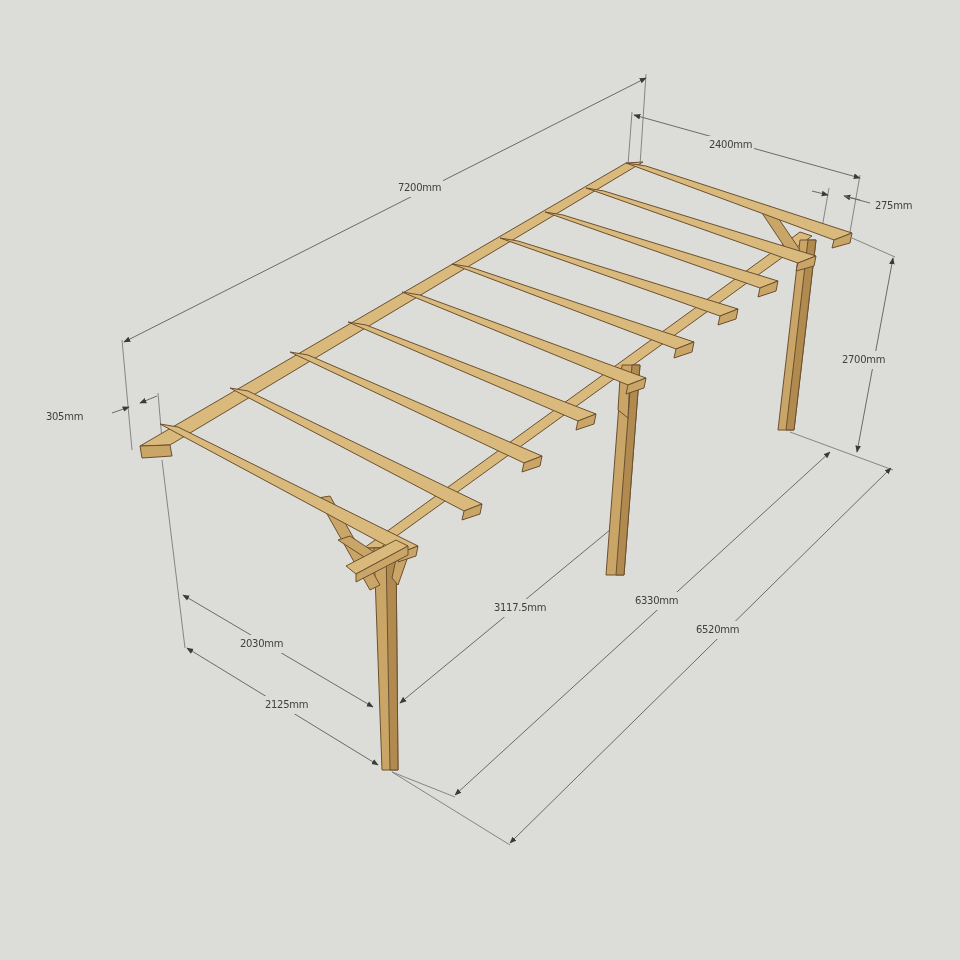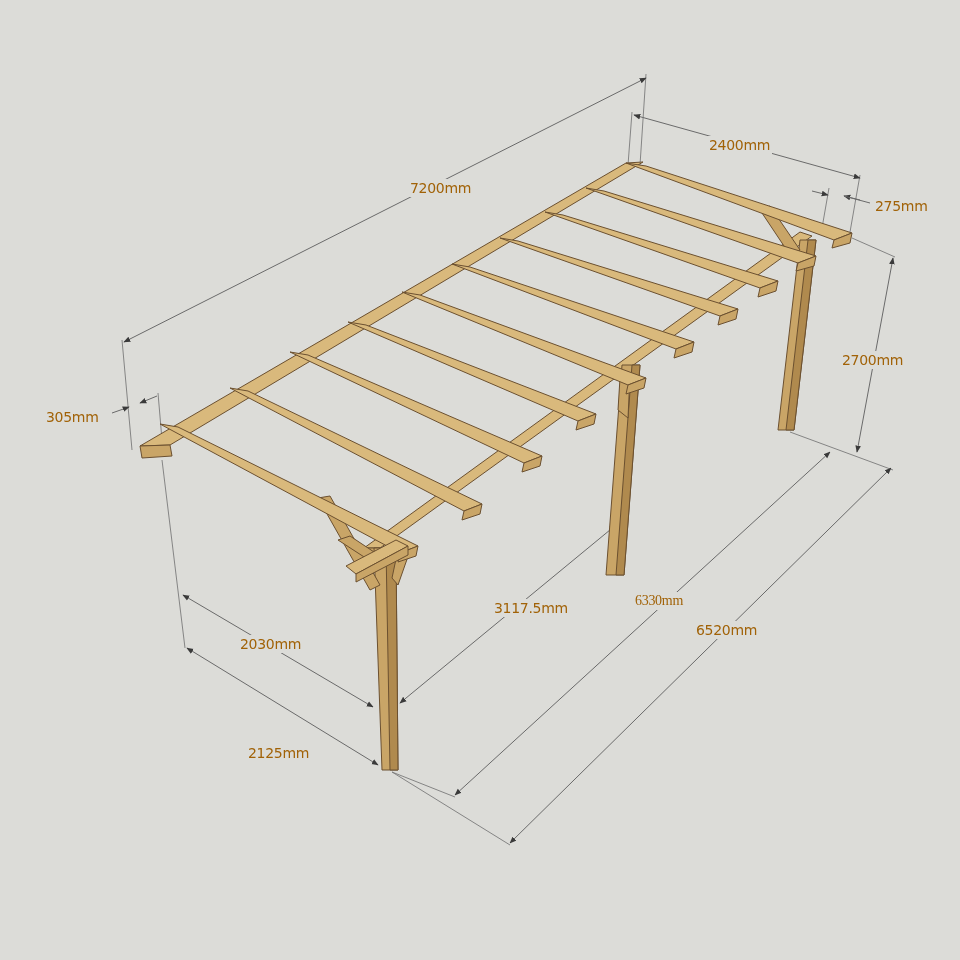--- a/index.html
+++ b/index.html
@@ -1,19 +1,19 @@
 <!DOCTYPE html>
 <html><head>
 <meta charset="utf-8">
 <style>
   html, body { margin:0; padding:0; }
   body { width:960px; height:960px; background:#dcdcd8; overflow:hidden; position:relative;
          font-family:"DejaVu Sans", sans-serif; }
   #stage { position:absolute; left:0; top:0; width:960px; height:960px; }
-  .dim-label { position:absolute; font-size:14px; color:#a16207; letter-spacing:-0.3px;
+  .dim-label { position:absolute; font-size:10px; color:#404040; letter-spacing:-0.3px;
                background:#dcdcd8; padding:0 2px; white-space:nowrap; line-height:18px; }
   svg .dim { stroke:#6a6a6a; stroke-width:1; fill:none; }
   svg .ext { stroke:#7a7a7a; stroke-width:0.9; fill:none; }
   svg .arrow { fill:#3a3a3a; }
   svg .wood { fill:#c9a567; stroke:#6b5030; stroke-width:1; stroke-linejoin:round; }
   svg .wood-top { fill:#d9b97c; stroke:#6b5030; stroke-width:1; stroke-linejoin:round; }
   svg .wood-dark { fill:#b08a4e; stroke:#6b5030; stroke-width:1; stroke-linejoin:round; }
 </style>
 </head>
 <body>
@@ -116,23 +116,23 @@
       <polygon class="wood-top" points="160,424 178,427 418,546 400,553"></polygon>
       <polygon class="wood" points="400,553 418,546 416,556 398,562"></polygon>
     </g>
 
     <polygon class="wood-top" points="346,566 396,540 408,546 356,574"></polygon>
     <polygon class="wood" points="356,574 408,546 408,555 356,582"></polygon>
   </g>
 </svg>
 
 
-<div class="dim-label" style="left:408px;top:179px;">7200mm</div>
+<div class="dim-label" style="left:396px;top:179px;">7200mm</div>
 <div class="dim-label" style="left:707px;top:136px;">2400mm</div>
 <div class="dim-label" style="left:873px;top:197px;text-align:center;">275mm</div>
 <div class="dim-label" style="left:840px;top:351px;">2700mm</div>
 <div class="dim-label" style="left:44px;top:408px;">305mm</div>
 <div class="dim-label" style="left:238px;top:635px;">2030mm</div>
-<div class="dim-label" style="left:246px;top:696px;margin-top:48px;">2125mm</div>
+<div class="dim-label" style="left:263px;top:696px;">2125mm</div>
 <div class="dim-label" style="left:492px;top:599px;">3117.5mm</div>
-<div class="dim-label" style="left:633px;top:592px;font-family:Liberation Serif, serif;">6330mm</div>
+<div class="dim-label" style="left:633px;top:592px;">6330mm</div>
 <div class="dim-label" style="left:694px;top:621px;text-align:right;">6520mm</div>
 </div>
 
 </body></html>

